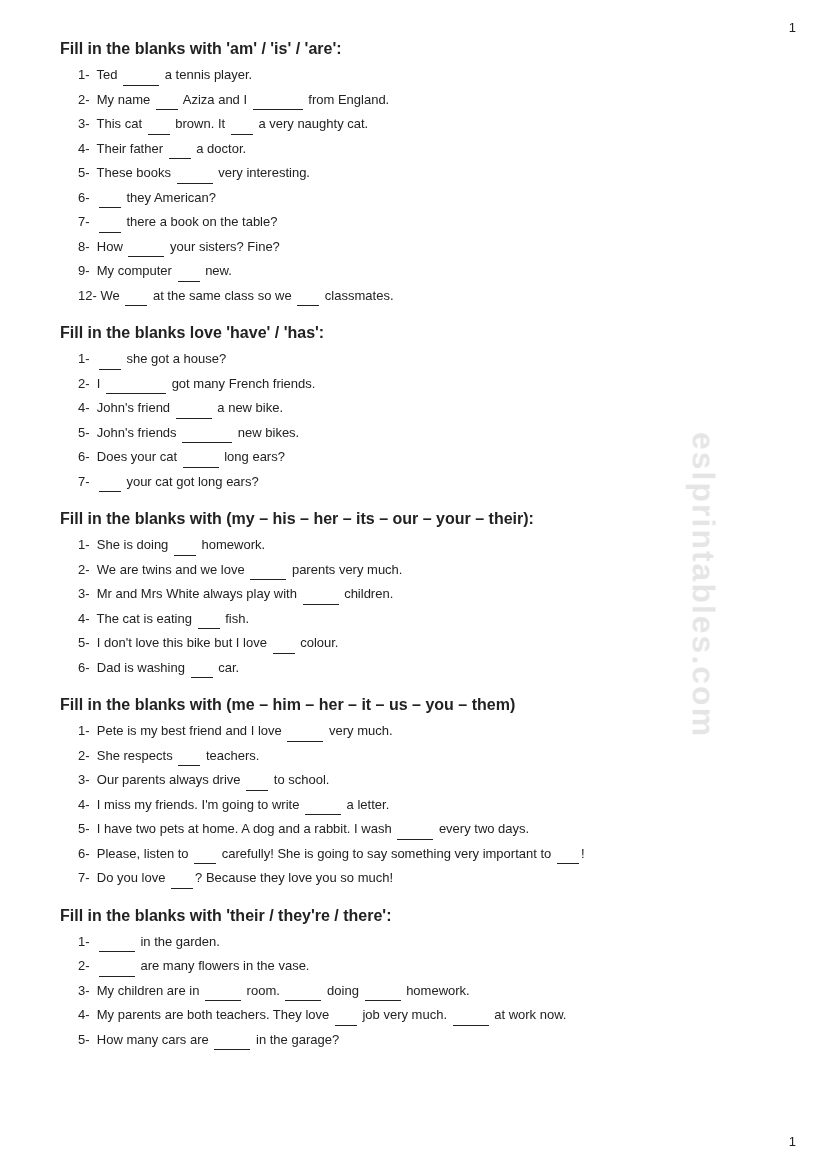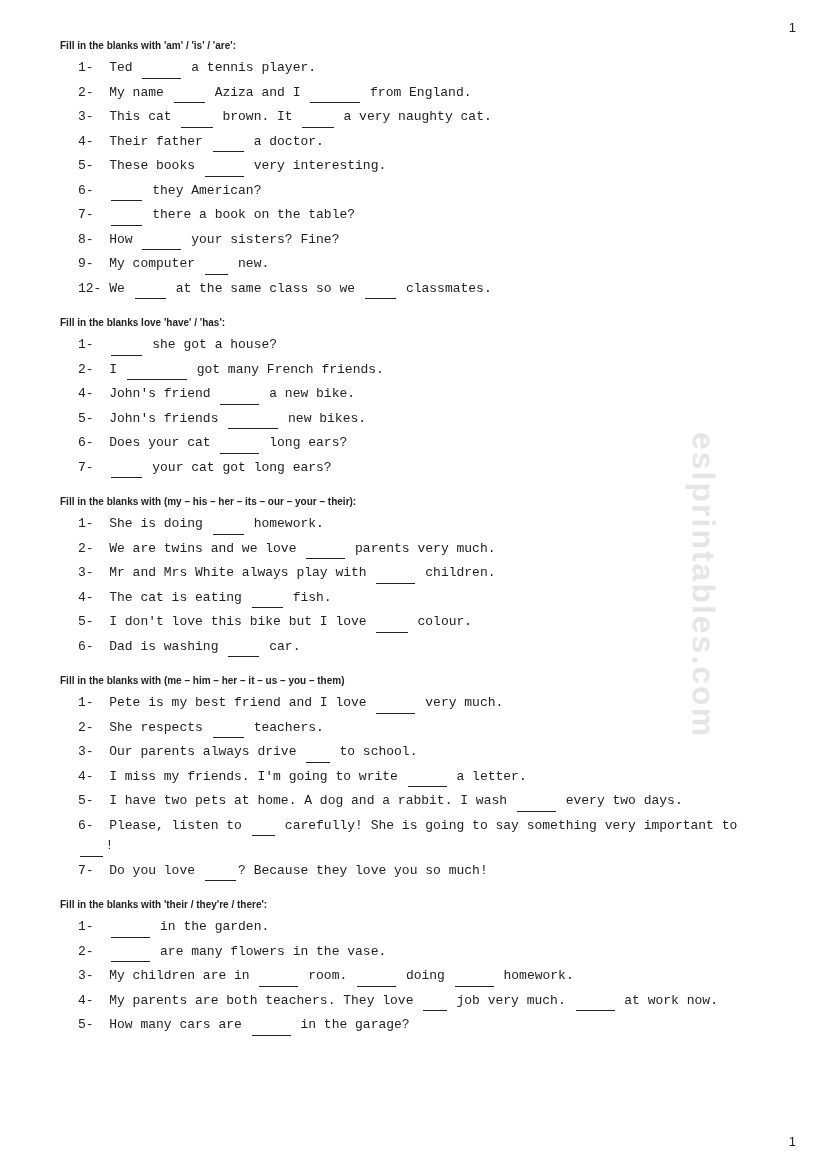--- a/index.html
+++ b/index.html
@@ -38,27 +38,26 @@
       letter-spacing: 2px;
       pointer-events: none;
       white-space: nowrap;
       z-index: 100;
     }
     .section {
       margin-bottom: 18px;
     }
     .section-title {
       font-weight: bold;
-      font-size: 10px;
+      font-size: 16px;
       margin-bottom: 7px;
     }
     .items {
       list-style: none;
       padding-left: 18px;
-      font-family: Liberation Mono, monospace;
     }
     .items li {
       margin-bottom: 4px;
       font-size: 13px;
       line-height: 1.5;
     }
     .blank {
       display: inline-block;
       border-bottom: 1px solid #222;
       min-width: 28px;

